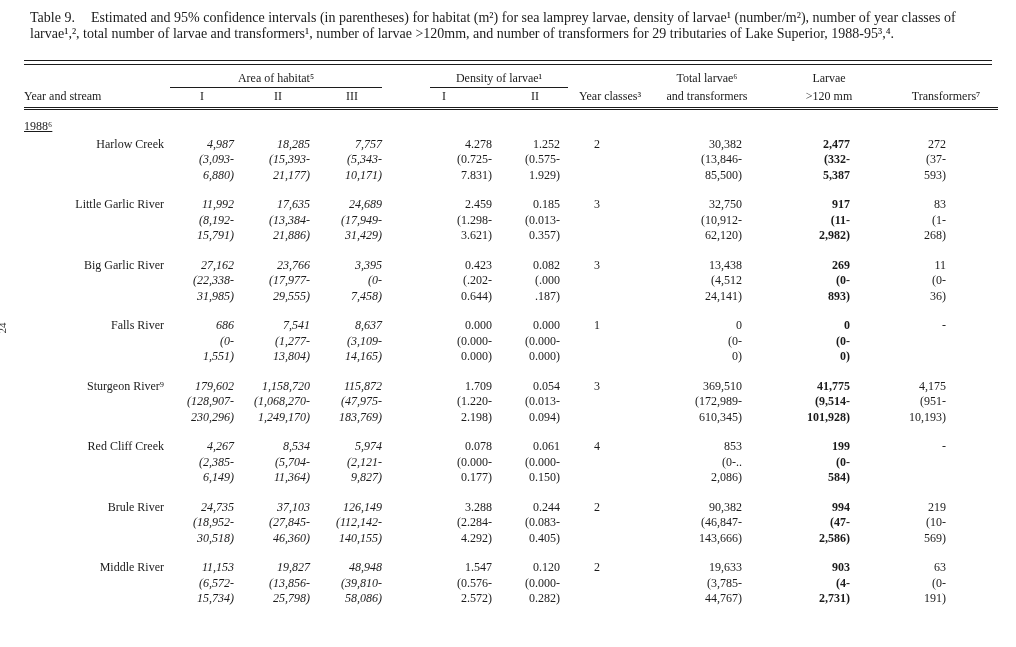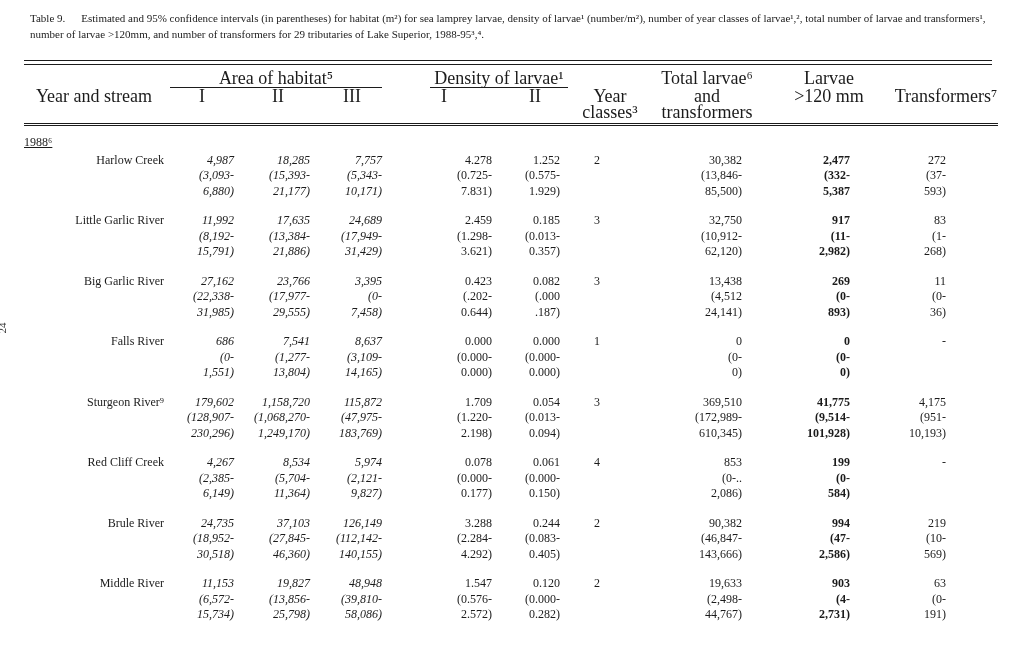--- a/index.html
+++ b/index.html
@@ -3,39 +3,39 @@
 <meta charset="utf-8">
 <style>
   html,body{margin:0;padding:0;background:#e8e8e8;}
   .page{
     position:relative;width:1016px;height:647px;background:#ffffff;
     font-family:"Liberation Serif", serif;color:#1b1b1b;overflow:hidden;
     -webkit-font-smoothing:none;
   }
   .title{
     position:absolute;left:30px;top:10px;width:966px;
-    font-size:11px;line-height:16px;text-align:left;
+    font-size:14px;line-height:16px;text-align:left;
   }
   .title .prefix{margin-right:16px;}
   .sidepage{
     position:absolute;left:-4px;top:322px;font-size:11px;
     transform:rotate(-90deg);color:#333;
   }
   .tablewrap{position:absolute;left:24px;top:60px;width:974px;}
   .rule-double{height:3px;border-top:1px solid #1c1c1c;border-bottom:1px solid #1c1c1c;width:968px;}
   table{border-collapse:collapse;table-layout:fixed;font-size:12px;width:974px;margin-top:2px;}
   th,td{padding:0;font-weight:normal;vertical-align:top;}
-  thead th{font-size:18px;line-height:16px;}
+  thead th{font-size:12px;line-height:16px;}
   .group-row th{padding-top:3px;}
   .grp{display:block;text-align:center;border-bottom:1px solid #1c1c1c;padding-bottom:1px;}
   .grp.area{margin:0 6px;}
   .grp.density{margin-left:42px;margin-right:2px;}
   .ctr{text-align:center;}
   .sub-row th{border-bottom:3px double #1c1c1c;padding-bottom:3px;}
-  .sub-row .stream-h{text-align:center;}
+  .sub-row .stream-h{text-align:left;}
   tbody td{font-size:12px;line-height:15.5px;}
   .year-row td{padding-top:9px;padding-bottom:2px;text-decoration:underline;}
   .year-label{text-decoration:underline;}
   td.stream{text-align:right;padding-bottom:14px;}
   td.num{text-align:right;padding-bottom:14px;}
   td.num div{white-space:nowrap;}
   
   td.c0,td.c1,td.c2{padding-right:6px;font-style:italic;}
   td.c3{padding-right:8px;}
   td.c4{padding-right:10px;font-family:Liberation Serif, serif;}
@@ -445,21 +445,21 @@
             <td class="num c4">
               <div>0.120</div>
               <div>(0.000-</div>
               <div>0.282)</div>
             </td>
             <td class="num c5">
               <div>2</div>
             </td>
             <td class="num c6">
               <div>19,633</div>
-              <div>(2,498-</div>
+              <div>(3,785-</div>
               <div>44,767)</div>
             </td>
             <td class="num c7">
               <div>903</div>
               <div>(4-</div>
               <div>2,731)</div>
             </td>
             <td class="num c8">
               <div>63</div>
               <div>(0-</div>

